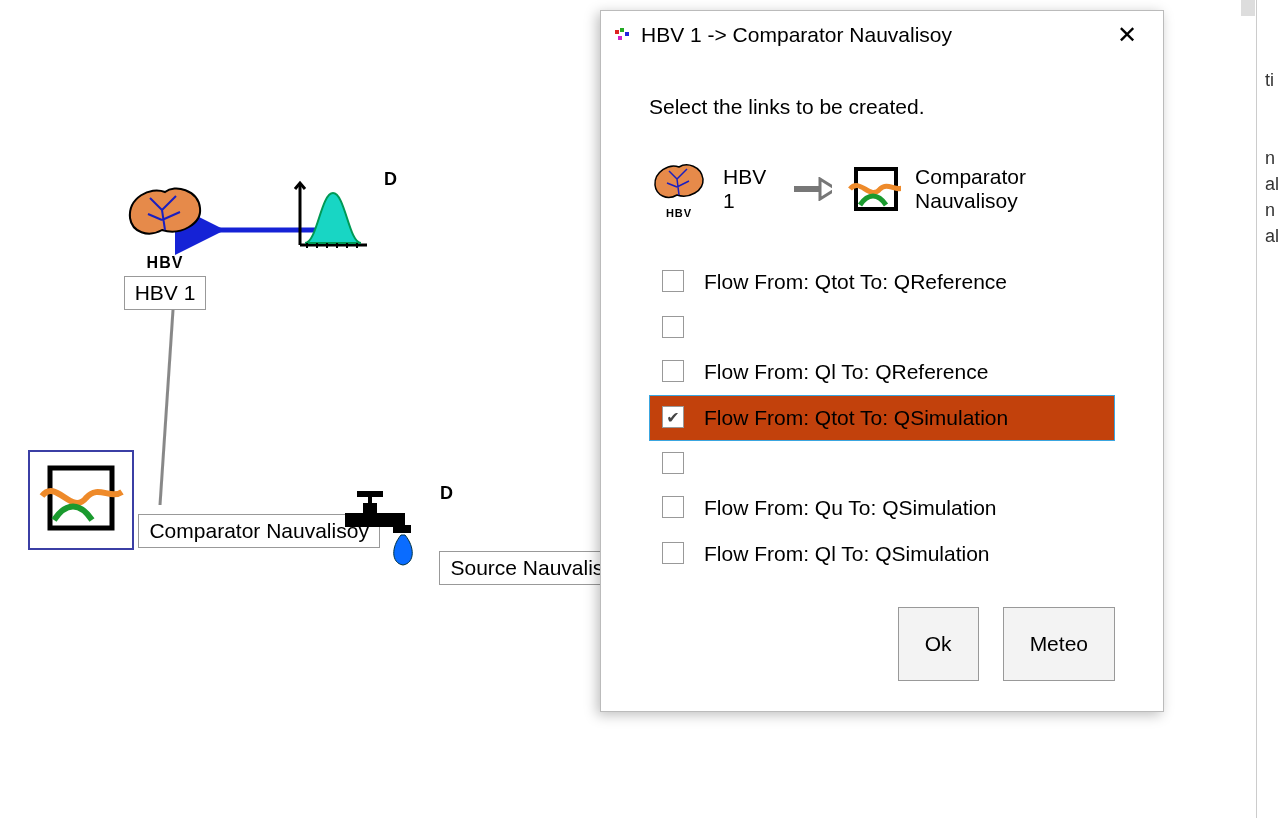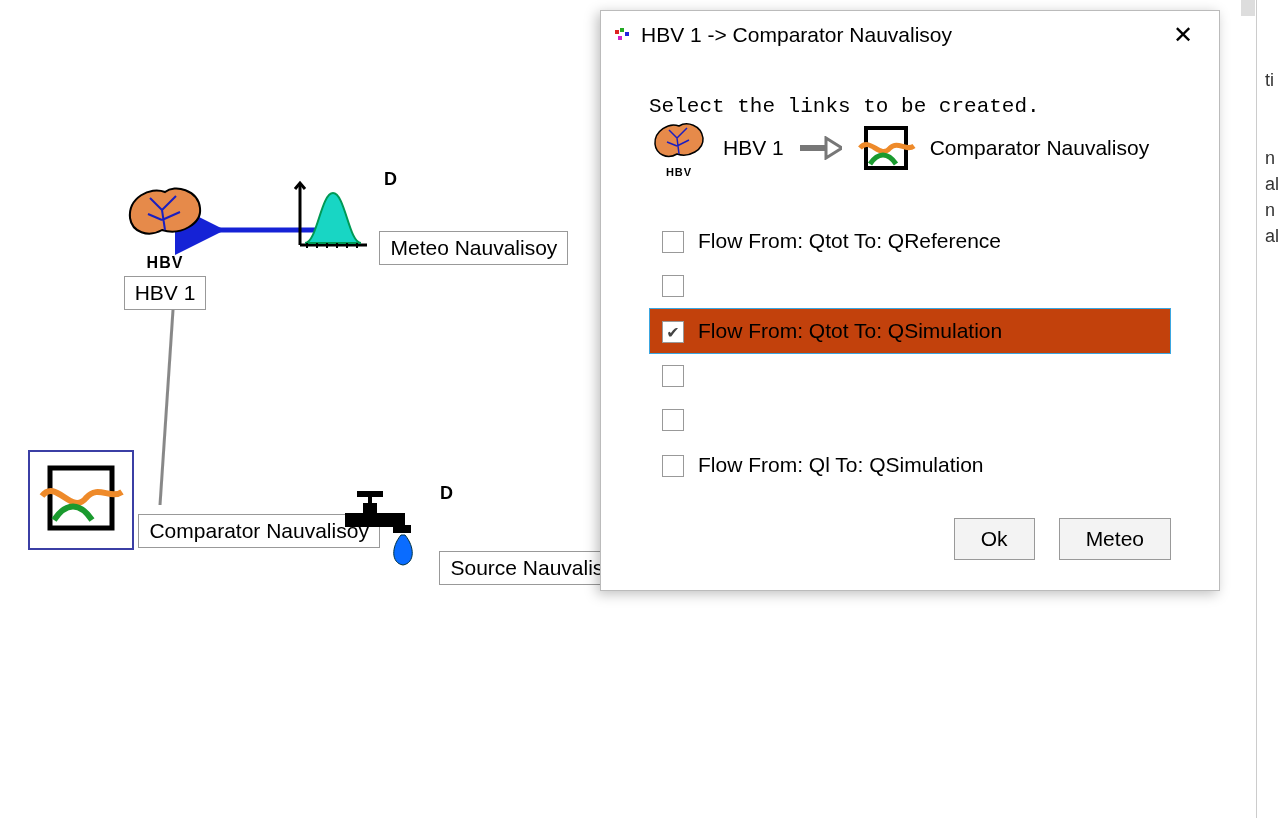--- a/index.html
+++ b/index.html
@@ -47,21 +47,21 @@
       left: 0; top: 0;
       width: 100%; height: 100%;
       pointer-events: none;
     }
     
     
     .dialog {
       position: absolute;
       left: 600px;
       top: 10px;
-      width: 620px;
+      width: 564px;
       background: #fff;
       border: 1px solid #bbb;
       box-shadow: -3px 3px 12px rgba(0,0,0,0.25);
     }
     .dialog-titlebar {
       display: flex;
       align-items: center;
       padding: 10px 14px;
       font-size: 21px;
     }
@@ -74,36 +74,36 @@
       width: 44px;
       text-align: center;
       font-size: 24px;
       cursor: default;
     }
     .dialog-body {
       padding: 36px 48px 30px 48px;
     }
     .dialog .prompt {
       font-size: 21px;
-      font-family: Liberation Mono, monospace;
+      margin-bottom: 40px;
     }
     .dialog .link-graphic {
       display: flex;
       align-items: center;
       gap: 14px;
       margin-bottom: 40px;
     }
     .dialog .link-graphic .node-name {
       font-size: 21px;
     }
     .option-list { display: flex; flex-direction: column; }
     .option {
       display: flex;
-      align-items: flex-end;
-      gap: 14px;
+      align-items: flex-start;
+      gap: 20px;
       font-size: 21px;
       padding: 10px 12px;
       border: 1px solid transparent;
     }
     .option.selected {
       background: #c2410c;
       border-color: #3aa6e0;
     }
     .checkbox {
       width: 22px; height: 22px;
@@ -119,21 +119,21 @@
     
     .dialog-buttons {
       display: flex;
       justify-content: flex-end;
       gap: 24px;
       margin-top: 30px;
     }
     .btn {
       border: 1px solid #999;
       background: #f3f3f3;
-      padding: 8px 26px;
+      padding: 24px 26px;
       font-size: 21px;
       cursor: default;
     }
     
     
     .right-sliver {
       position: absolute;
       right: 0;
       top: 0;
       width: 22px;
@@ -194,21 +194,20 @@
         <g stroke="#000" stroke-width="2">
           <line x1="22" y1="68" x2="22" y2="73"></line>
             <line x1="32" y1="68" x2="32" y2="73"></line>
           <line x1="42" y1="68" x2="42" y2="73"></line>
             <line x1="52" y1="68" x2="52" y2="73"></line>
           <line x1="62" y1="68" x2="62" y2="73"></line>
             <line x1="72" y1="68" x2="72" y2="73"></line>
         </g>
       </svg>
     </div>
-    <div class="node-label">Meteo Nauvalisoy</div>
   </div>
 
   <div class="node" style="left:28px; top:450px;">
     <span class="selected-box">
       <svg width="90" height="80">
         <rect x="14" y="10" width="62" height="60" fill="none" stroke="#000" stroke-width="5"></rect>
         <path d="M6,38 C20,20 36,58 50,40 C62,26 74,42 86,34" fill="none" stroke="#ee8a2a" stroke-width="6"></path>
         <path d="M18,62 C30,44 44,44 56,62" fill="none" stroke="#1a9a2e" stroke-width="6"></path>
       </svg>
     </span>
@@ -279,29 +278,34 @@
     </div>
 
     <div class="option-list" id="options">
         <div class="option">
           <span class="checkbox"></span>
           <span>Flow  From: Qtot  To: QReference</span>
         </div>
         <div class="option">
           <span class="checkbox"></span>
         </div>
+        <div class="option">
+          <span class="checkbox"></span>
+          <span>Flow  From: Ql  To: QReference</span>
+        </div>
         <div class="option selected">
           <span class="checkbox checked"></span>
           <span>Flow  From: Qtot  To: QSimulation</span>
         </div>
         <div class="option">
           <span class="checkbox"></span>
         </div>
         <div class="option">
           <span class="checkbox"></span>
+          <span>Flow  From: Qu  To: QSimulation</span>
         </div>
         <div class="option">
           <span class="checkbox"></span>
           <span>Flow  From: Ql  To: QSimulation</span>
         </div>
       </div>
 
     <div class="dialog-buttons">
       <button class="btn">Ok</button>
       <button class="btn">Meteo</button>

